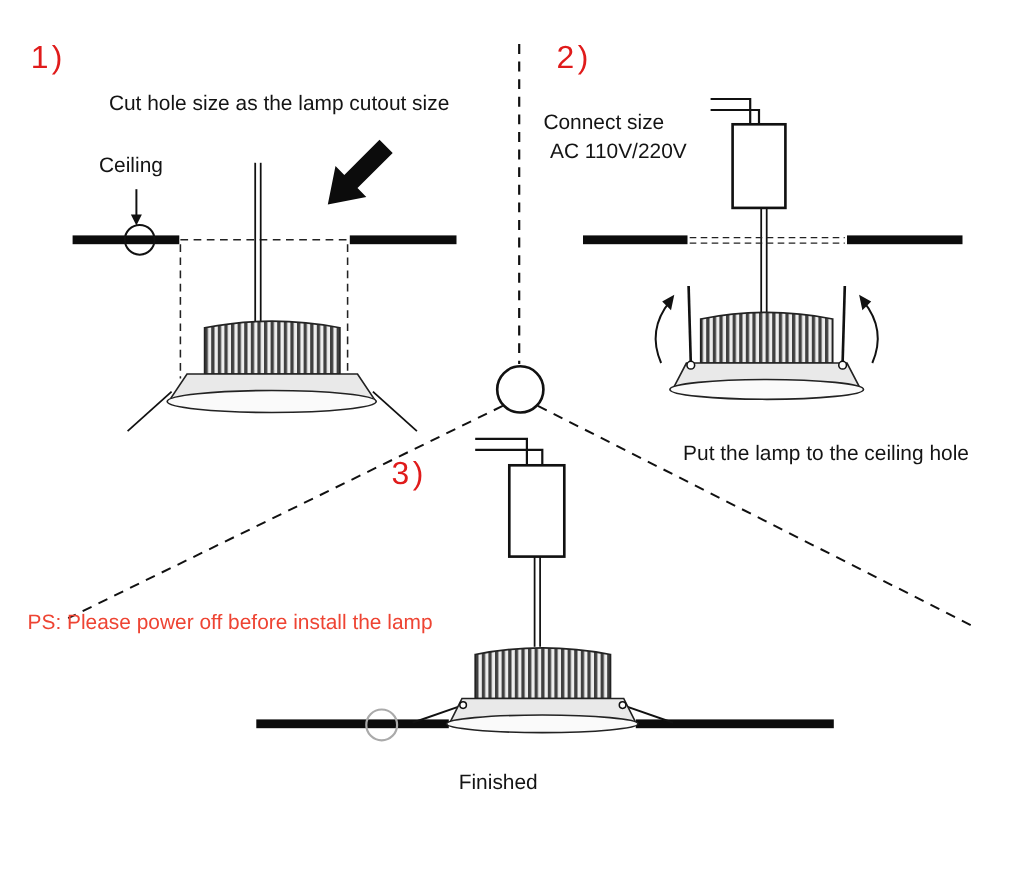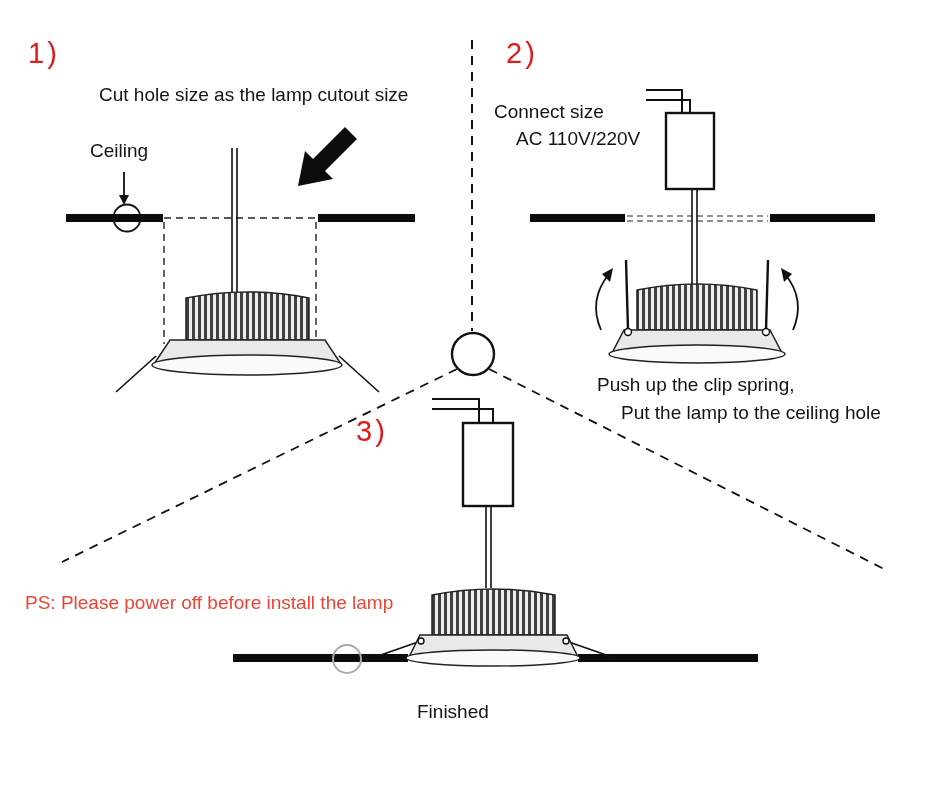--- a/index.html
+++ b/index.html
@@ -10,21 +10,21 @@
     color:var(--ink,#111111);
     position:relative; overflow:hidden;
   }
   .canvas { position:absolute; left:0; top:0; width:930px; height:800px; }
   .art { position:absolute; left:0; top:0; }
   .label { position:absolute; font-size:19px; white-space:nowrap; line-height:1.2; }
   .step-num {
     font-size:29px; letter-spacing:3px;
     color:var(--step-red,#e01b1b);
   }
-  .warning { color:var(--warning-red,#ee4433);margin-top:36px; }
+  .warning { color:var(--warning-red,#ee4433); }
 </style>
 </head>
 <body>
 
 <div class="canvas">
 
   <svg class="art" width="930" height="800" viewBox="0 0 930 800">
     <defs>
       <pattern id="fins" width="6" height="6" patternUnits="userSpaceOnUse">
         <rect width="6" height="6" fill="#ededed"></rect>
@@ -123,21 +123,20 @@
       </g>
     </g>
   </svg>
 
   <div class="label step-num" style="left:28px; top:36px">1)</div>
   <div class="label" style="left:99px; top:84px">Cut hole size as the lamp cutout size</div>
   <div class="label" style="left:90px; top:140px">Ceiling</div>
 
   <div class="label step-num" style="left:506px; top:36px">2)</div>
   <div class="label" style="left:494px; top:101px">Connect size</div>
-  <div class="label" style="left:516px; top:128px">AC 110V/220V</div>
-  <div class="label" style="left:597px; top:374px">Push up the clip spring,</div>
+  <div class="label" style="left:500px; top:128px">AC 110V/220V</div>
   <div class="label" style="left:621px; top:402px">Put the lamp to the ceiling hole</div>
 
   <div class="label step-num" style="left:356px; top:414px">3)</div>
   <div class="label warning" style="left:25px; top:556px">PS: Please power off before install the lamp</div>
   <div class="label" style="left:417px; top:701px">Finished</div>
 
 </div>
 
 </body></html>

